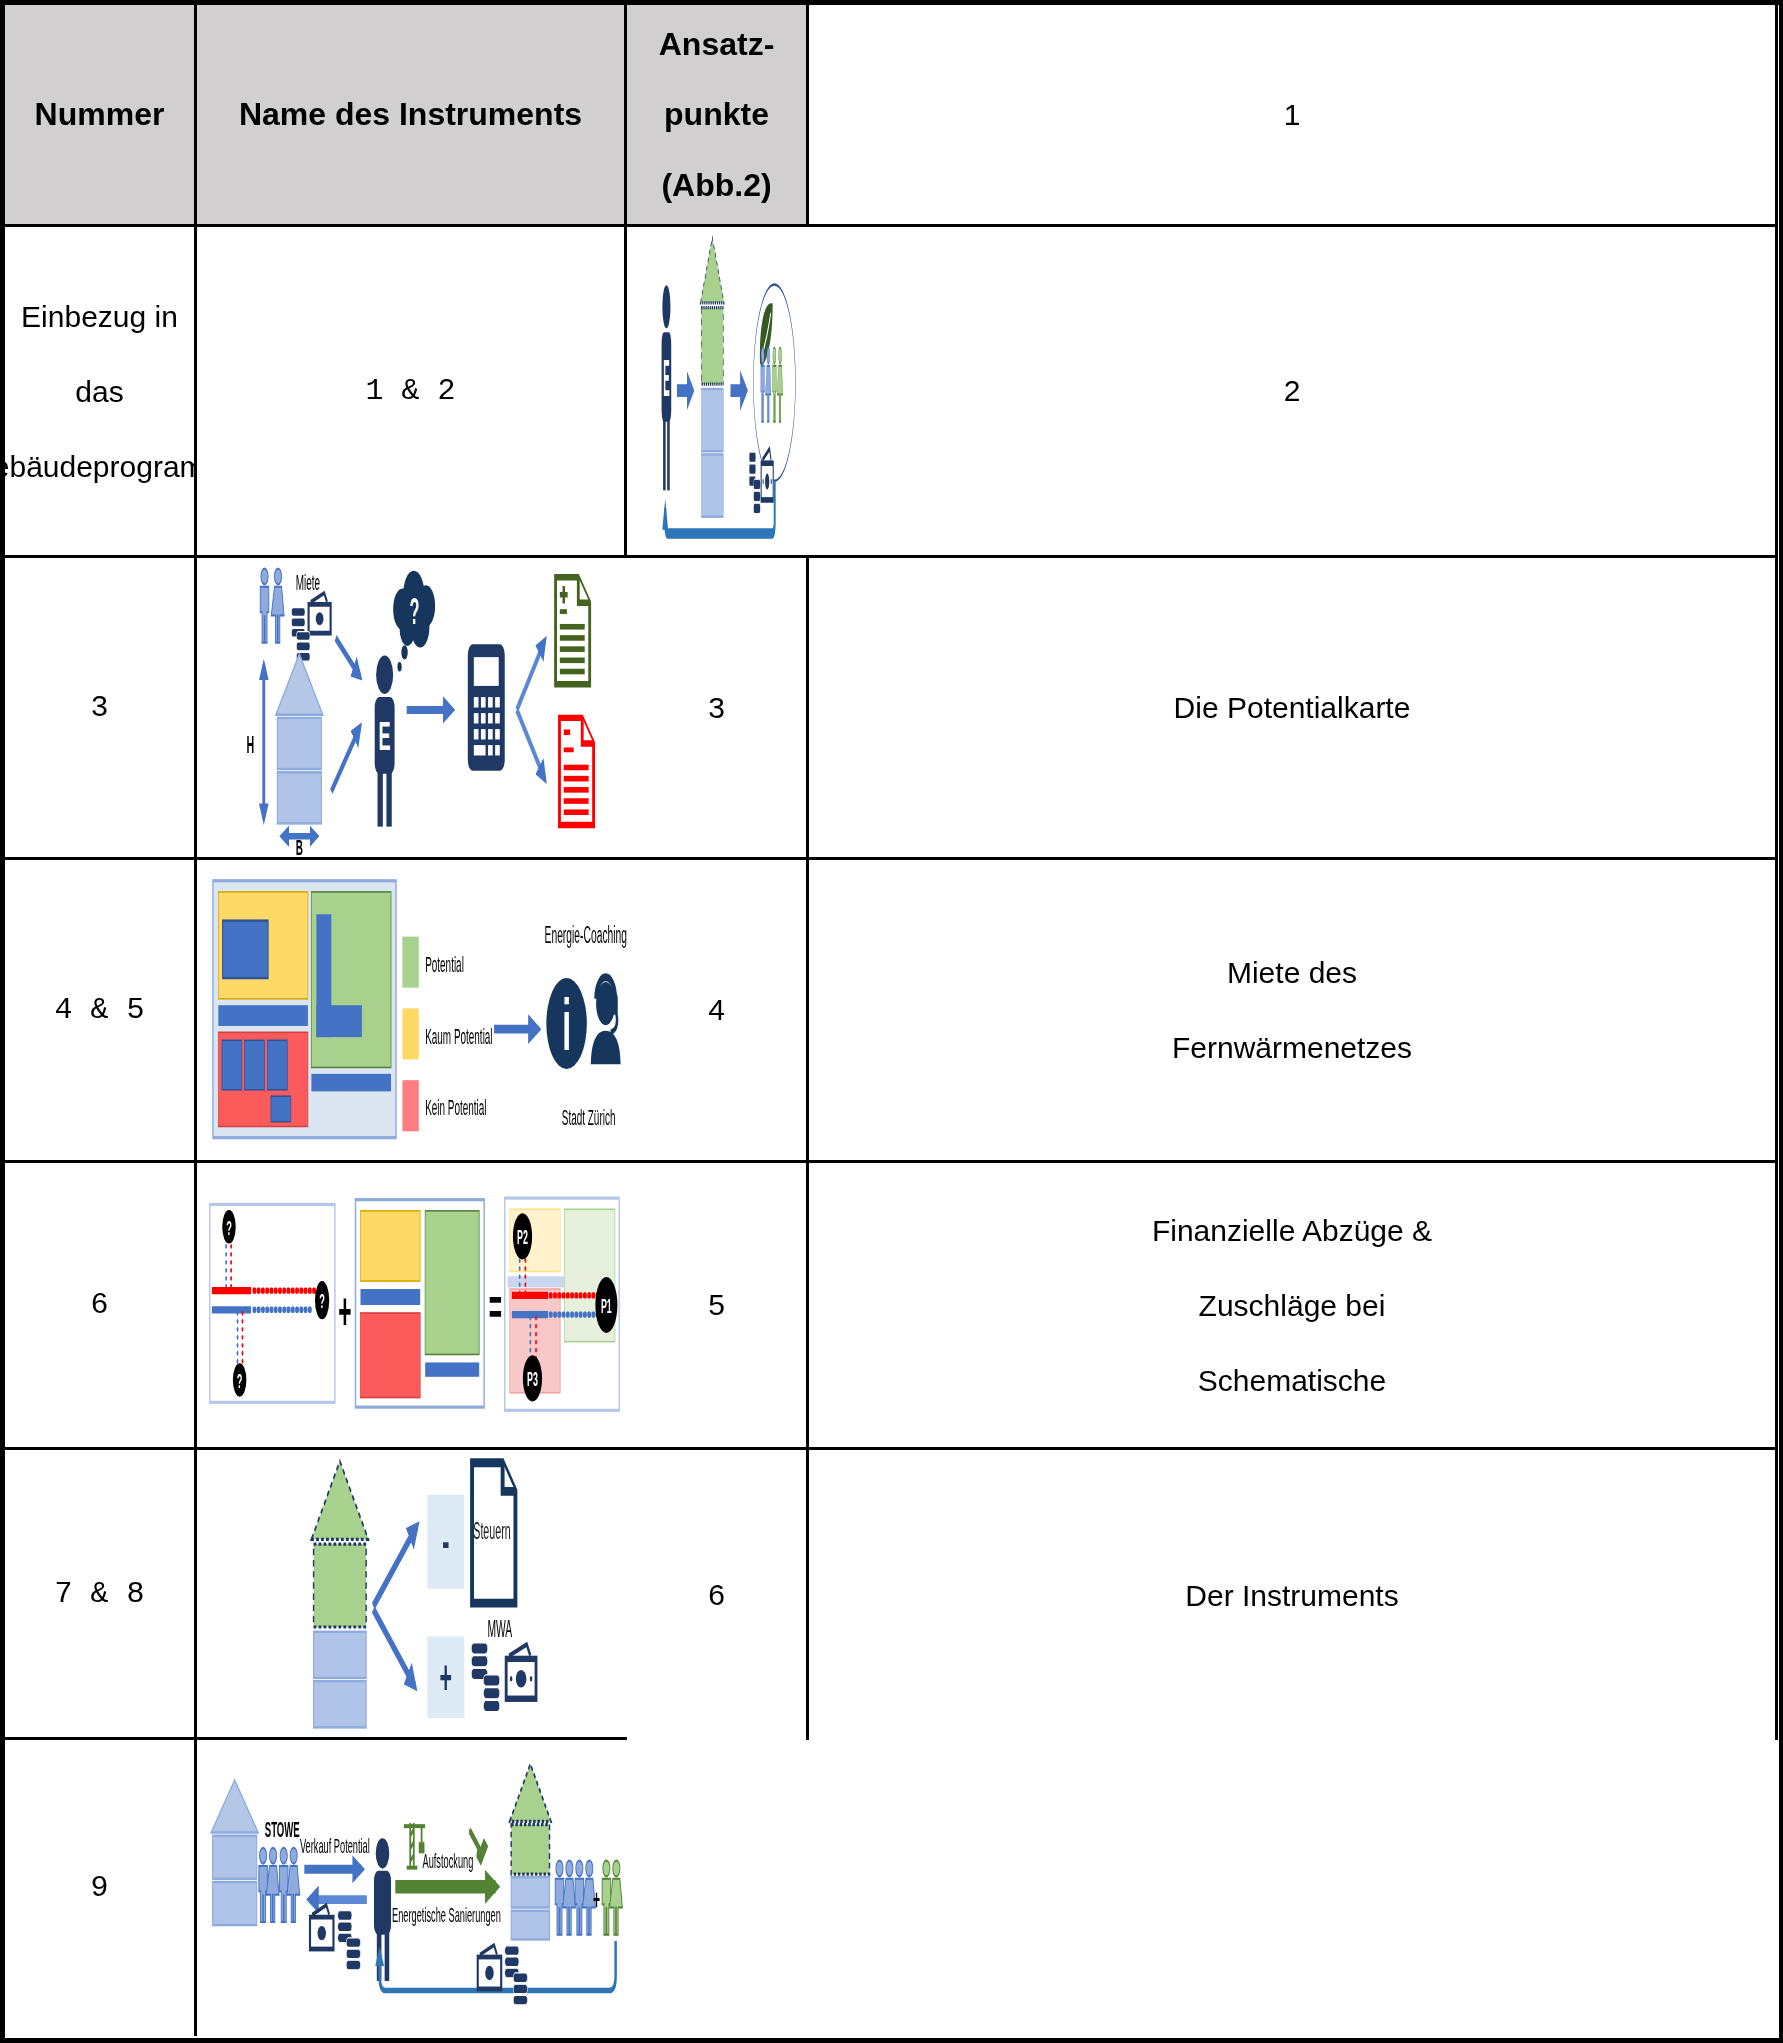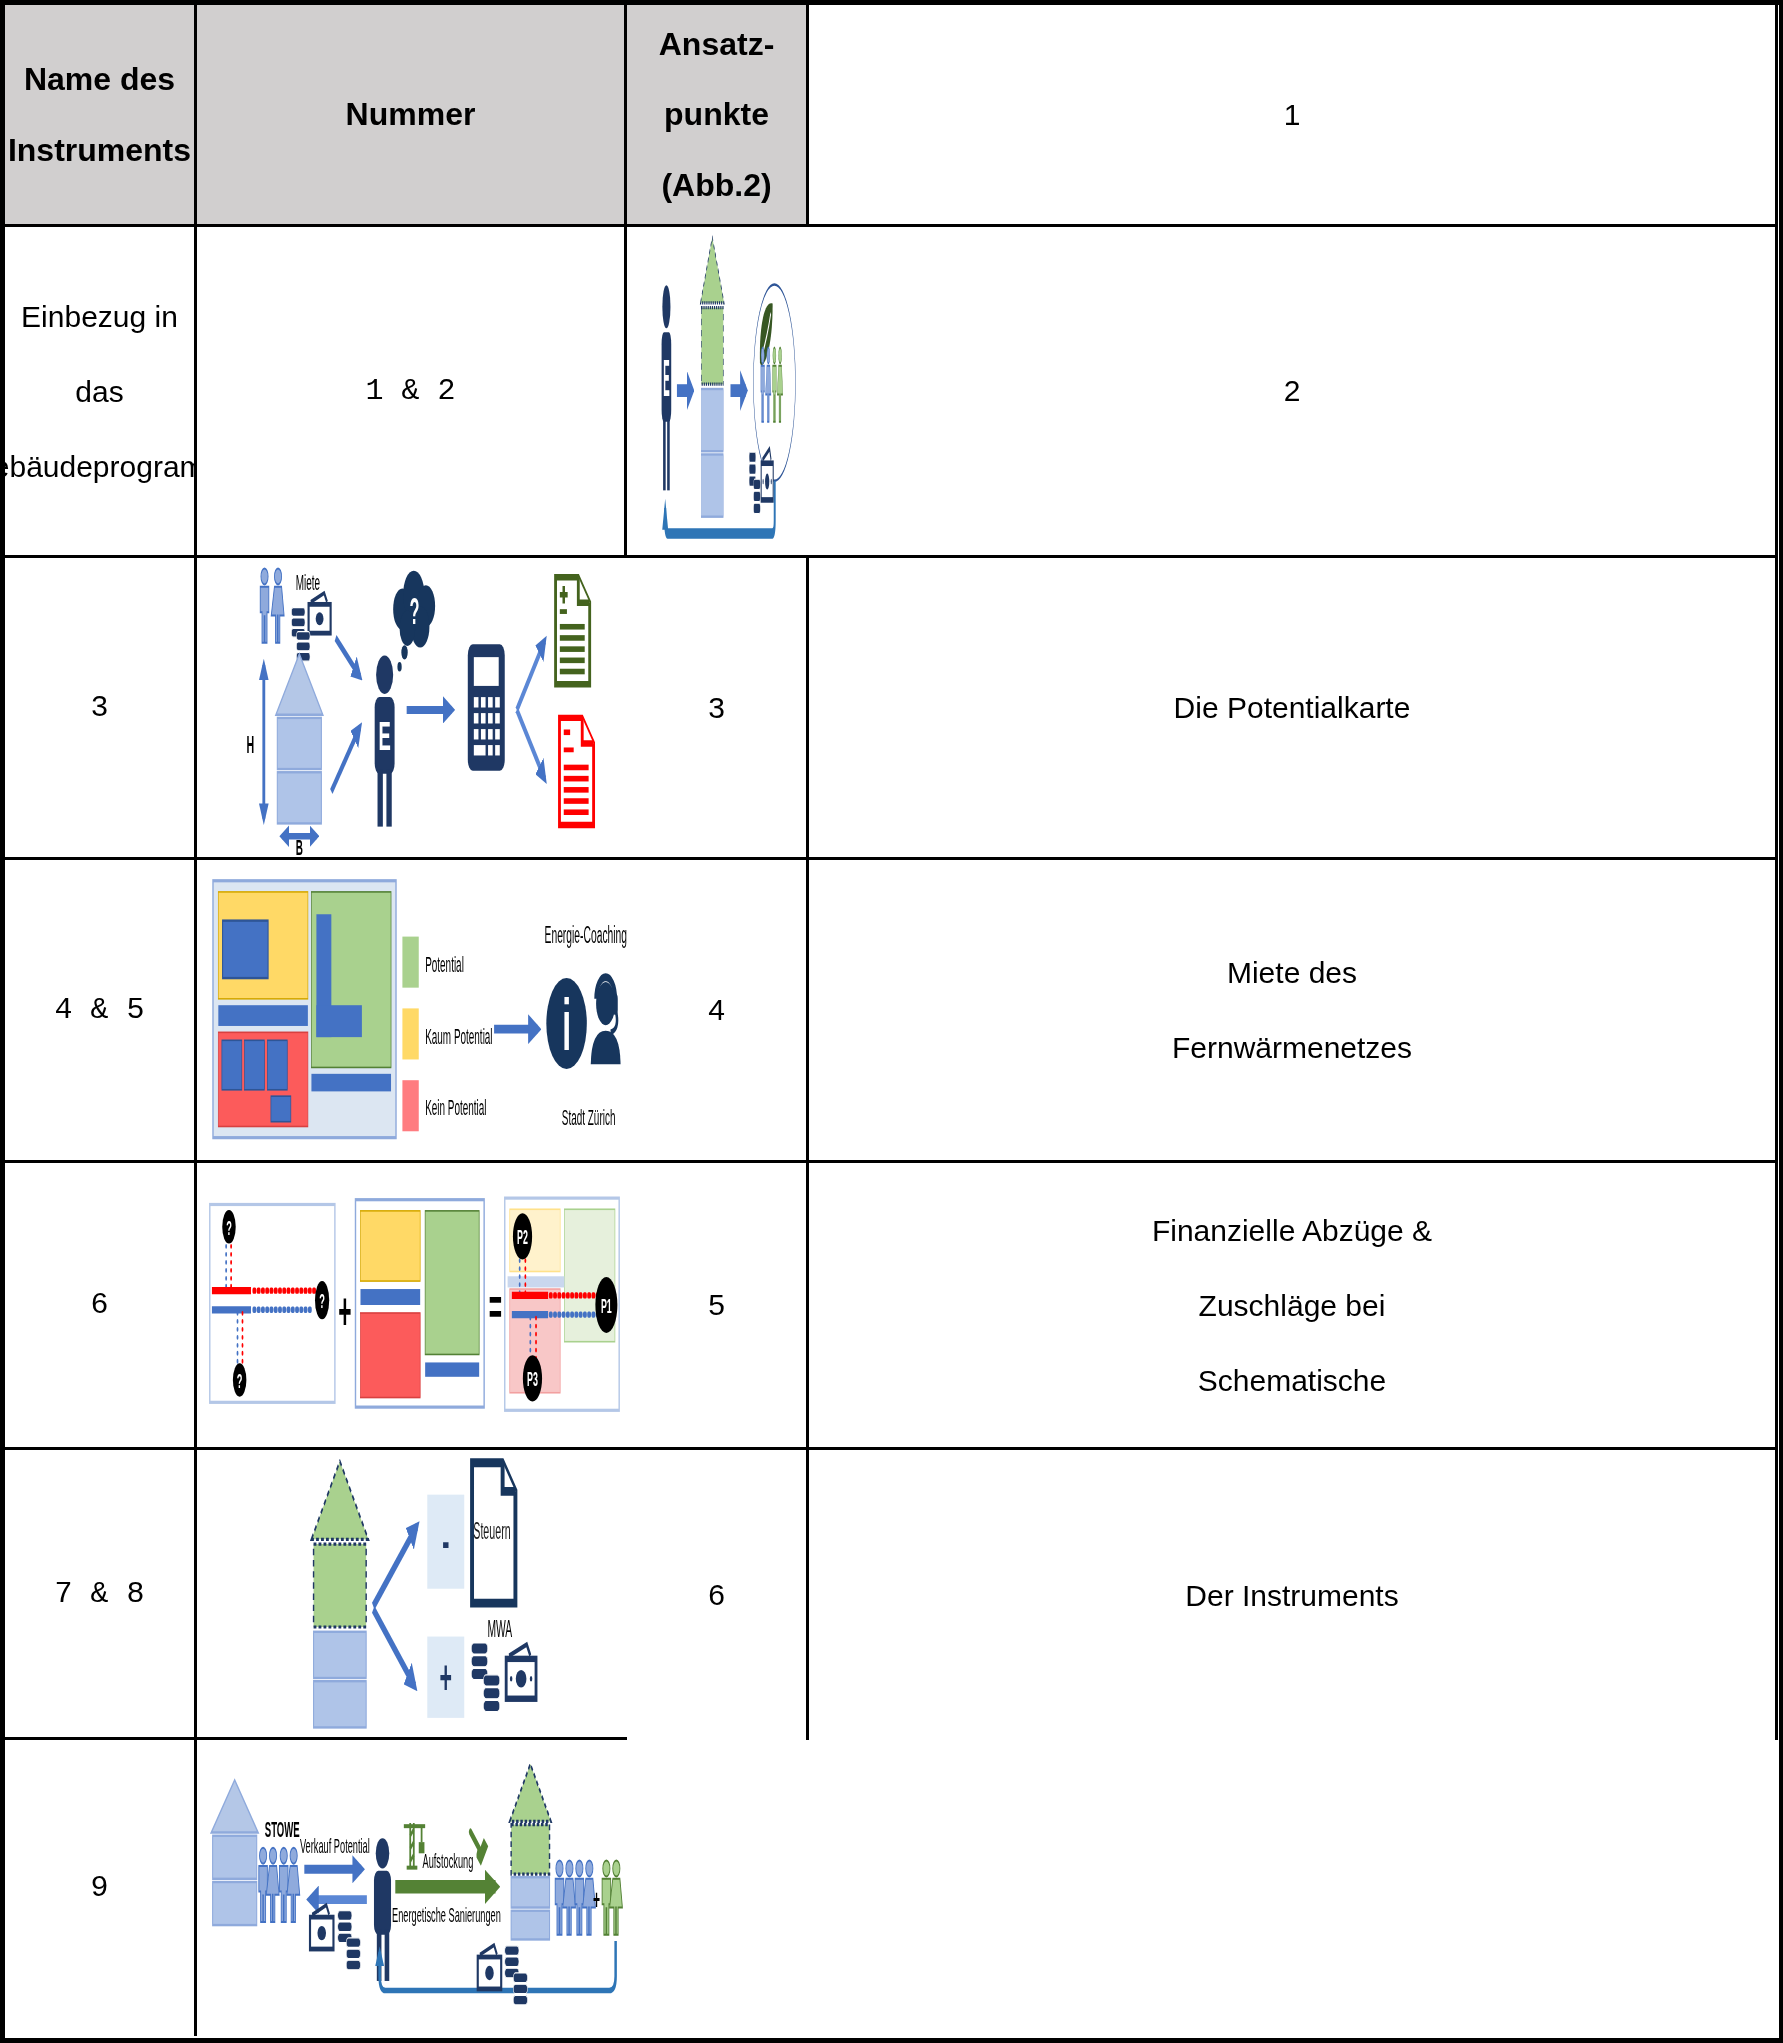--- a/index.html
+++ b/index.html
@@ -27,24 +27,24 @@
   .schcell { padding:0; display:block; }
   .schcell svg { display:block; width:100%; height:100%; }
   svg text { font-family:"Liberation Sans", sans-serif; }
 </style>
 </head>
 <body>
 
 <div class="tbl">
 
   <div class="c head">
+    <div class="ln">Nummer</div>
+  </div>
+  <div class="c head">
     <div class="ln">Name des Instruments</div>
-  </div>
-  <div class="c head">
-    <div class="ln">Nummer</div>
   </div>
   <div class="c head">
     <div class="ln">Ansatz-</div>
     <div class="ln">punkte</div>
     <div class="ln">(Abb.2)</div>
   </div>
 
   <div class="c numcell">
       <div>1</div>
     </div>

